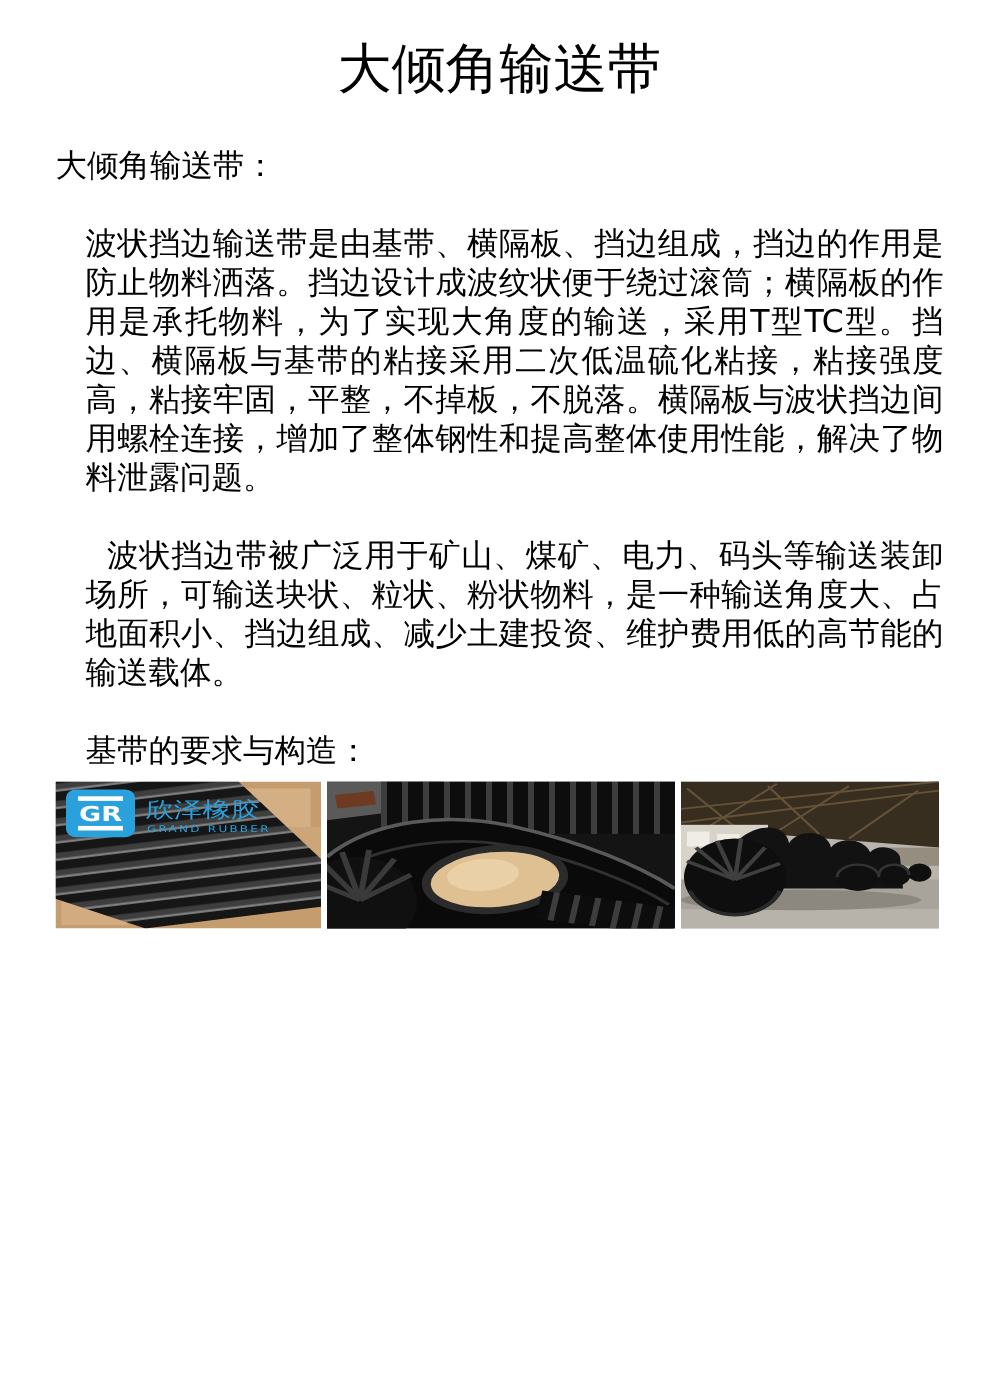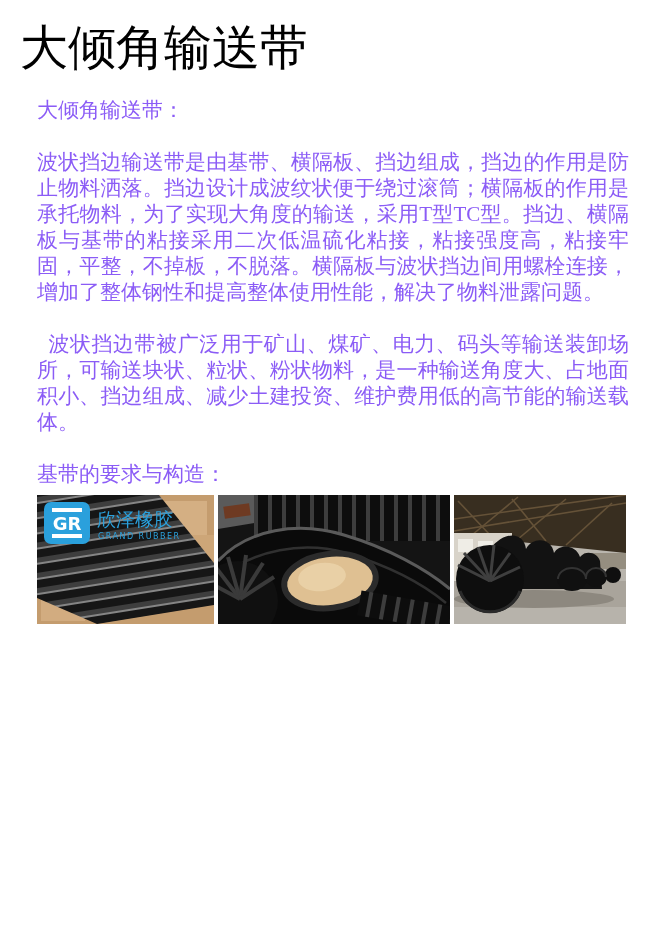--- a/index.html
+++ b/index.html
@@ -4,43 +4,43 @@
 <style>
   html, body { margin: 0; padding: 0; background: #ffffff; }
   body {
     width: 666px; height: 930px;
     font-family: "DejaVu Sans", "Liberation Sans", sans-serif;
     color: #262626;
   }
   .page { position: relative; width: 666px; height: 930px; overflow: hidden; background: #fff; }
   .page-title {
     margin: 14px 20px 0;
-    font-size: 48px;
+    font-size: 36px;
     line-height: 66px;
     font-weight: 500;
+    text-align: center;
     color: #000;
     white-space: nowrap;
   }
   .content {
     margin: 17px 37px 0;
     font-size: 21px;
     line-height: 26px;
-    color: #8b5cf6;
+    color: #000000;
     text-align: justify;
-    font-family: Liberation Serif, serif;
   }
   .content p { margin: 0; white-space: pre-wrap; word-break: break-all; }
-  .content p + p { margin-top: 26px; }
+  .content p + p { margin-top: 26px; margin-left: 20px; }
   .gallery {
     margin: 8px 37px 0;
     display: flex;
     gap: 4px;
     align-items: flex-start;
   }
-  .photo { display: block; height: 129px; }
+  .photo { display: block; height: 98px; }
   .photo svg { display: block; width: 100%; height: 100%; }
   .photo-1 { width: 177px; }
   .photo-2 { width: 232px; }
   .photo-3 { width: 172px; }
 </style>
 </head>
 <body>
 
 <div class="page">
 

